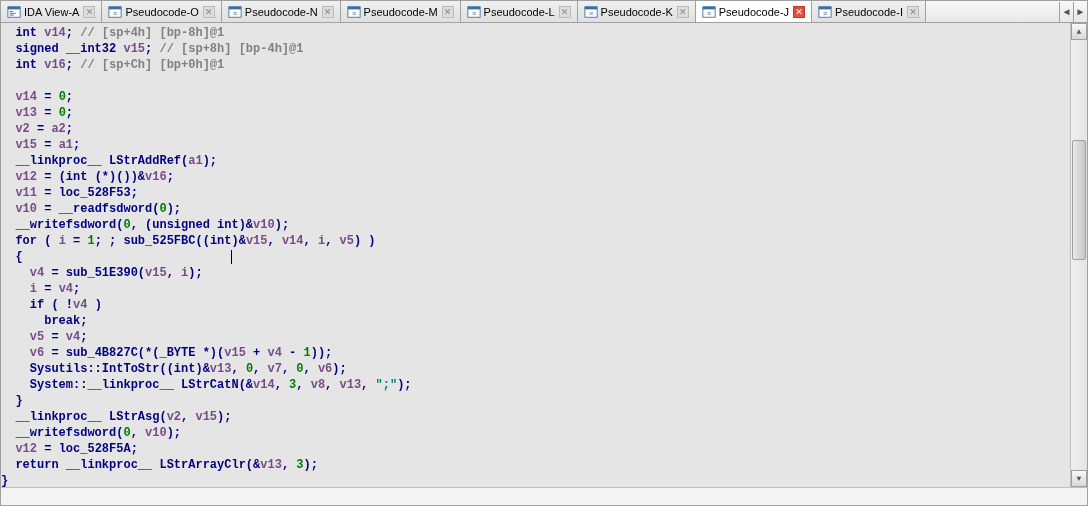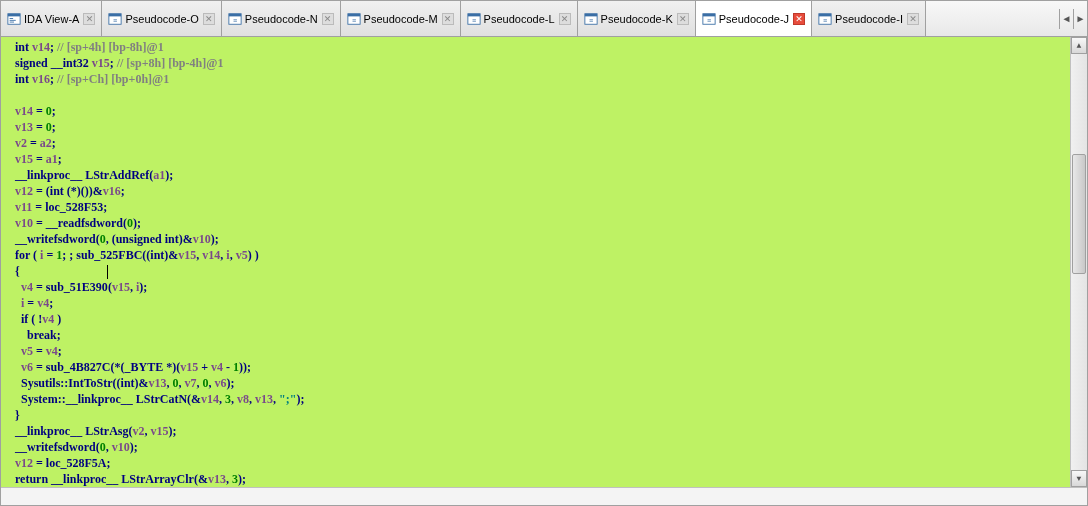--- a/index.html
+++ b/index.html
@@ -12,21 +12,21 @@
     overflow: hidden;
     display: flex;
     flex-direction: column;
     border: 1px solid #a0a0a0;
   }
   .tab-bar {
     display: flex;
     align-items: center;
     background: linear-gradient(to bottom, #f8f8f8, #e8e8e8);
     border-bottom: 1px solid #a0a0a0;
-    height: 36px;
+    height: 22px;
     font-family: Tahoma, Arial, sans-serif;
     font-size: 11px;
   }
   .tab {
     display: flex;
     align-items: center;
     padding: 2px 6px;
     border-right: 1px solid #a0a0a0;
     background: linear-gradient(to bottom, #f0f0f0, #e0e0e0);
     cursor: pointer;
@@ -76,27 +76,26 @@
     font-size: 10px;
     border-left: 1px solid #a0a0a0;
   }
   .content-wrap {
     flex: 1;
     display: flex;
     overflow: hidden;
   }
   .code-area {
     flex: 1;
-    padding: 2px 8px;
-    background: #bef264;
+    padding: 2px 0;
+    background: #e5e5e5;
     overflow: hidden;
     line-height: 16px;
     white-space: pre;
     font-weight: bold;
-    font-family: Liberation Serif, serif;
   }
   .scrollbar {
     width: 17px;
     background: linear-gradient(to right, #f0f0f0, #e4e4e4);
     border-left: 1px solid #c0c0c0;
     display: flex;
     flex-direction: column;
   }
   .sb-btn {
     height: 17px;

